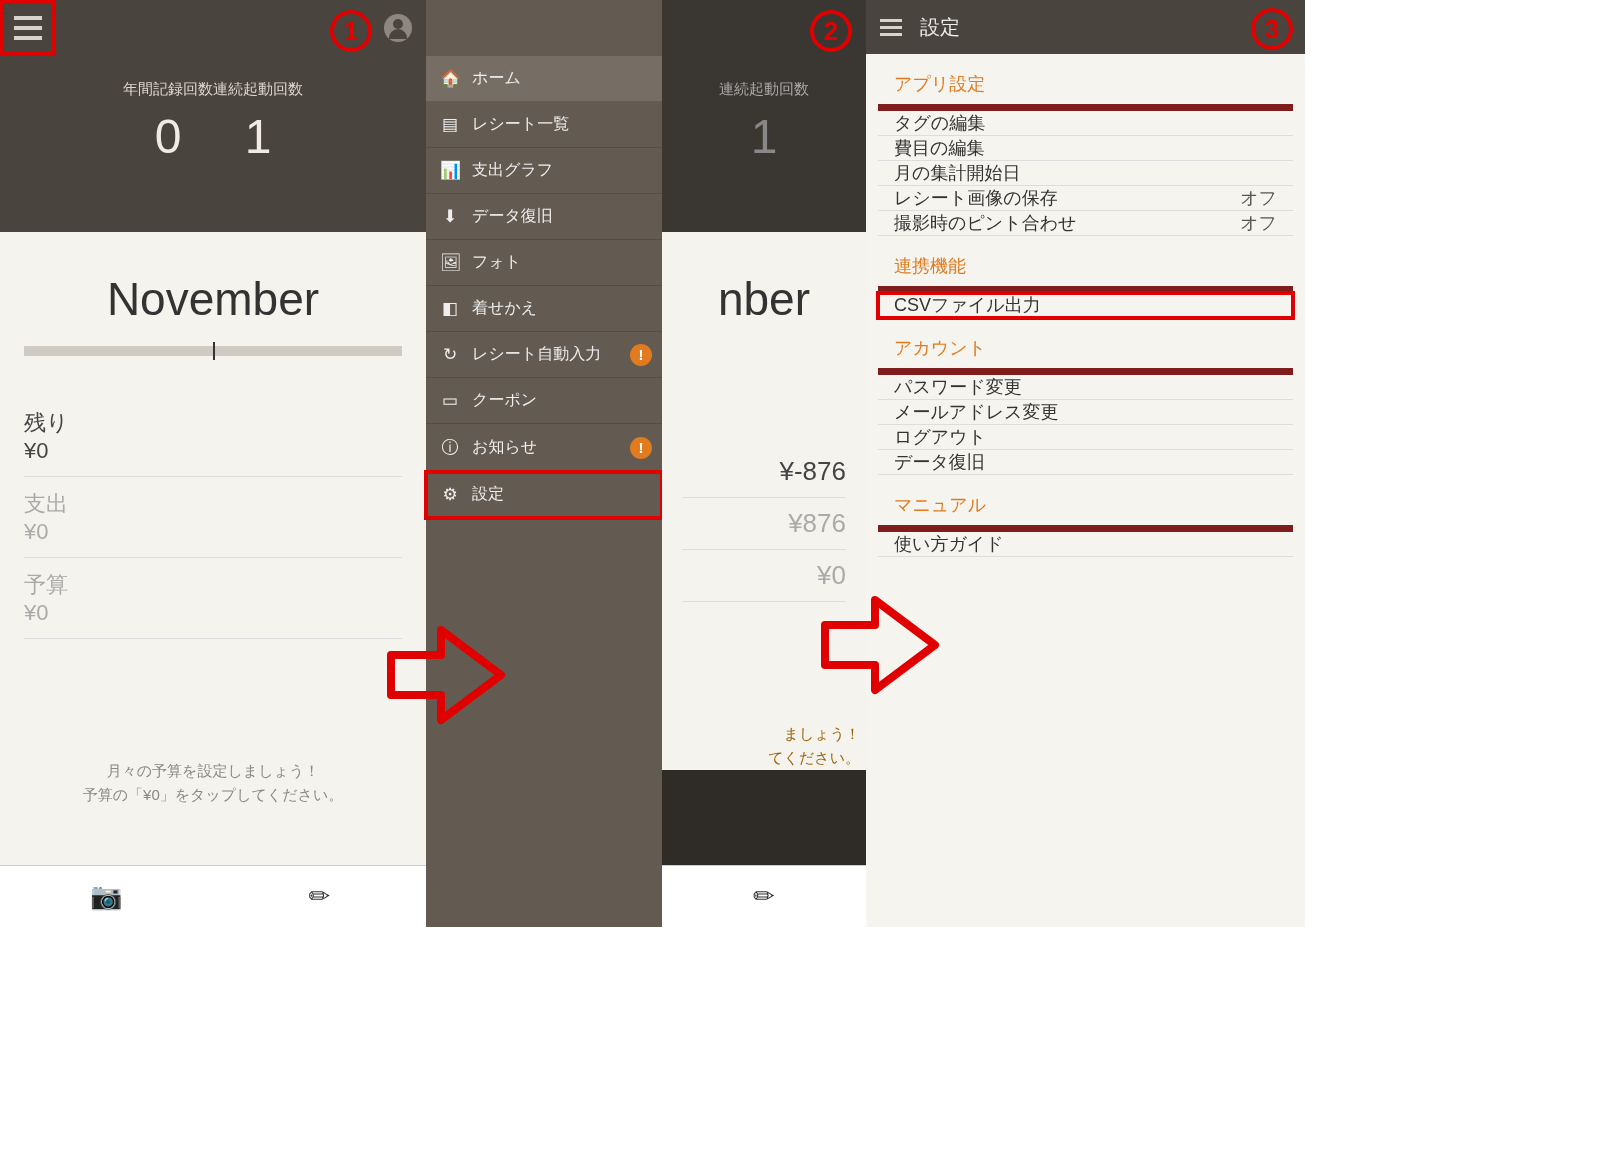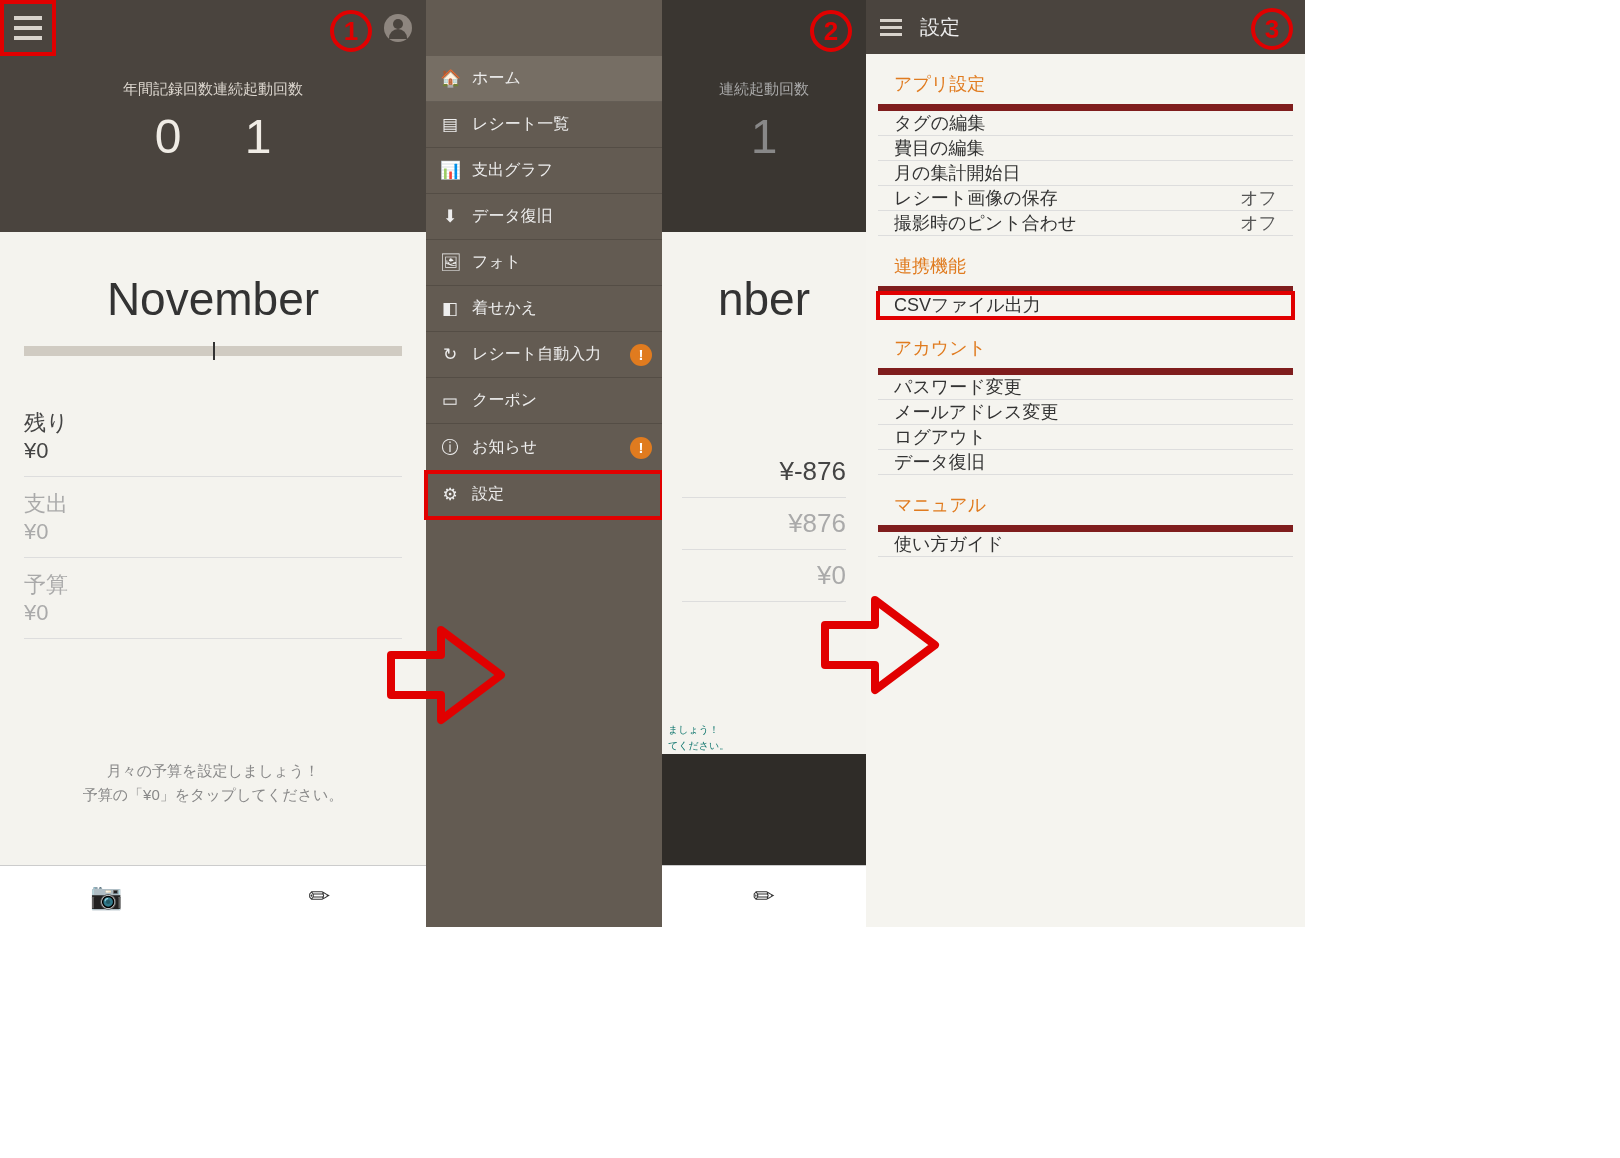--- a/index.html
+++ b/index.html
@@ -156,21 +156,21 @@
   .panel-2 .back .stat-label{font-size:15px;color:#aaa;}
   .panel-2 .back .stat-value{font-size:48px;color:#888;font-weight:300;}
   .panel-2 .back-body{
     background:#f4f3ee;padding:40px 0 0 0;text-align:right;
   }
   .panel-2 .back-body .mtitle{font-size:46px;color:#333;text-align:center;padding:0 10px;}
   .panel-2 .step-badge { top:10px; right:14px; background:rgba(0,0,0,0); }
   .panel-2 .back-summary{padding:120px 20px 0 20px;text-align:right;}
   .panel-2 .back-summary div{padding:10px 0;border-bottom:1px solid #ddd;font-size:26px;color:#444;}
   .panel-2 .back-summary div.m{color:#aaa;}
-  .panel-2 .back-hint{margin-top:120px;text-align:left;color:#0f766e;font-size:10px;line-height:1.6;padding:0 6px;}
+  .panel-2 .back-hint{margin-top:120px;text-align:right;color:#a16207;font-size:15px;line-height:1.6;padding:0 6px;}
   .panel-2 .back-bottom{position:absolute;bottom:0;width:100%;height:62px;background:#fff;border-top:1px solid #ccc;display:flex;align-items:center;justify-content:center;}
 
   
   .panel-3 {
     width: 439px;
     background:#f5f4ef;
     overflow-y:auto;
     position:relative;
   }
   .panel-3 .p3-header{

